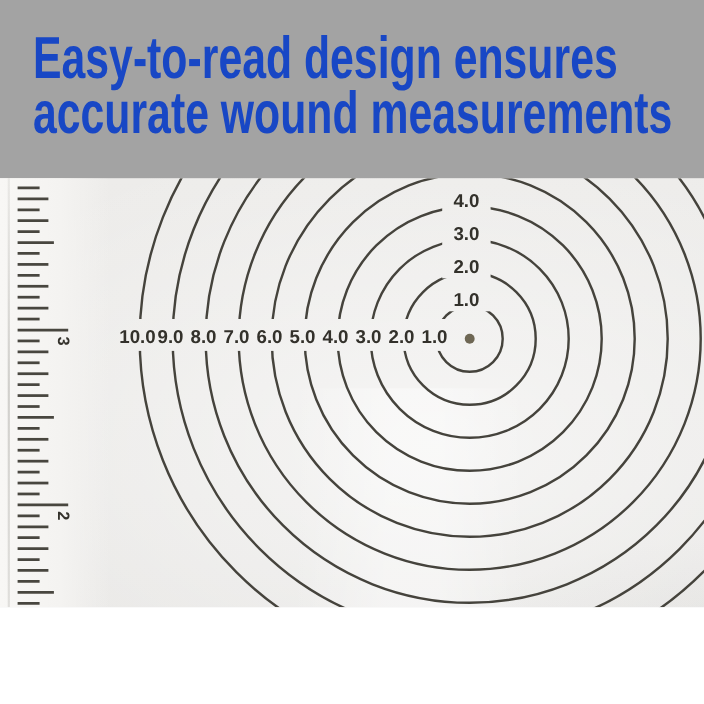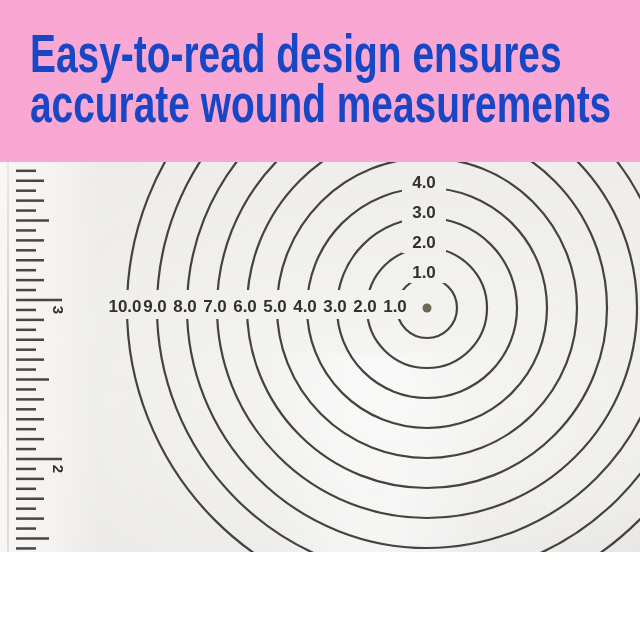--- a/index.html
+++ b/index.html
@@ -1,18 +1,18 @@
 <!DOCTYPE html>
 <html><head>
 <meta charset="utf-8">
 <style>
   html,body{margin:0;padding:0;background:#ffffff;}
   .page{
     position:relative;width:640px;height:552px;overflow:hidden;
-    background:#f9a8d4;font-family:"Liberation Sans",sans-serif;
+    background:#a3a3a3;font-family:"Liberation Sans",sans-serif;
   }
   
   .headline{
     position:absolute;left:30px;top:28px;
     font-weight:700;font-size:54px;line-height:50px;
     transform:scaleX(.72);transform-origin:0 0;
     white-space:nowrap;letter-spacing:0;
   }
   
   .photo{

